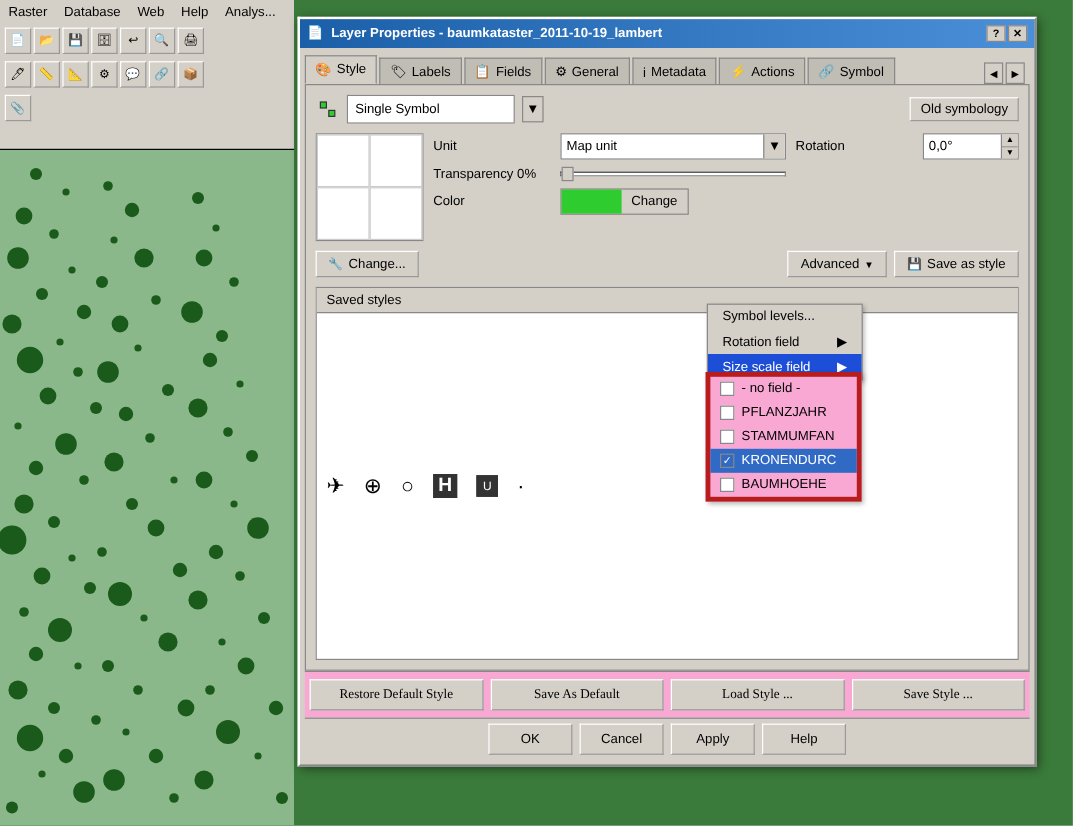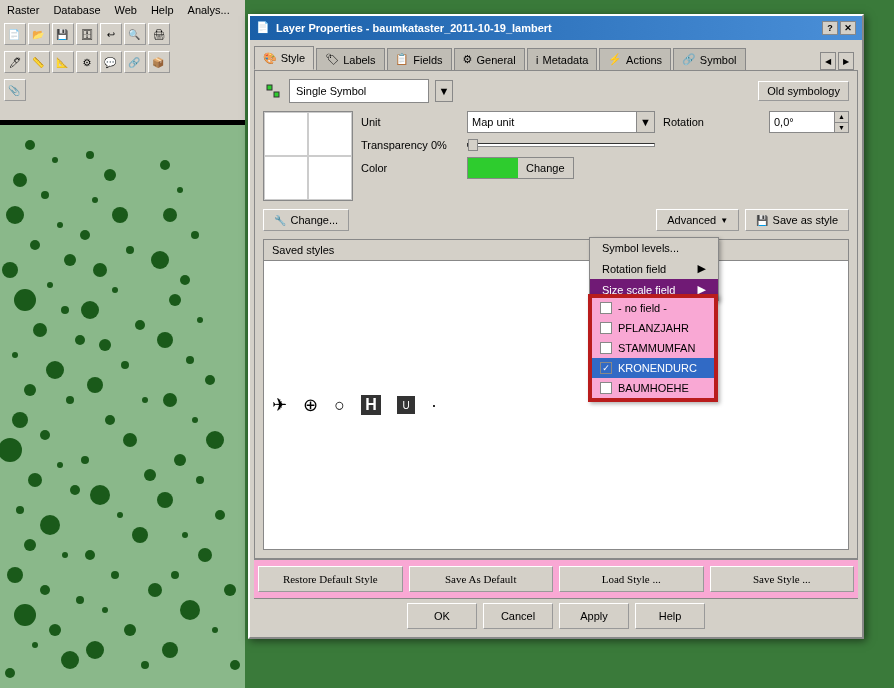--- a/index.html
+++ b/index.html
@@ -23,21 +23,21 @@
       overflow: hidden;
     }
 
     
     .toolbar-area {
       position: absolute;
       top: 0; left: 0;
       width: 245px;
       height: 125px;
       background: #d4d0c8;
-      border-bottom: 5px solid #000000;
+      border-bottom: 1px solid #000000;
       display: flex;
       flex-direction: column;
     }
 
     .menubar {
       display: flex;
       align-items: center;
       background: #d4d0c8;
       height: 20px;
       padding: 2px 4px;
@@ -417,21 +417,21 @@
       cursor: pointer;
       display: flex;
       align-items: center;
       gap: 4px;
       font-size: 11px;
     }
 
     
     .advanced-menu {
       position: absolute;
-      top: 28px;
+      top: 44px;
       right: 130px;
       background: #d4d0c8;
       border: 1px solid #888;
       z-index: 100;
       min-width: 130px;
       box-shadow: 2px 2px 4px rgba(0,0,0,0.3);
     }
 
     .menu-item {
       padding: 4px 12px;
@@ -441,21 +441,21 @@
       justify-content: space-between;
       font-size: 11px;
     }
 
     .menu-item:hover, .menu-item.active {
       background: #316ac5;
       color: white;
     }
 
     .menu-item.active {
-      background: #701a75;
+      background: #1d4ed8;
       color: white;
     }
 
     
     .submenu {
       position: absolute;
       top: 56px;
       right: 0px;
       background: #f9a8d4;
       border: 4px solid #b91c1c;

